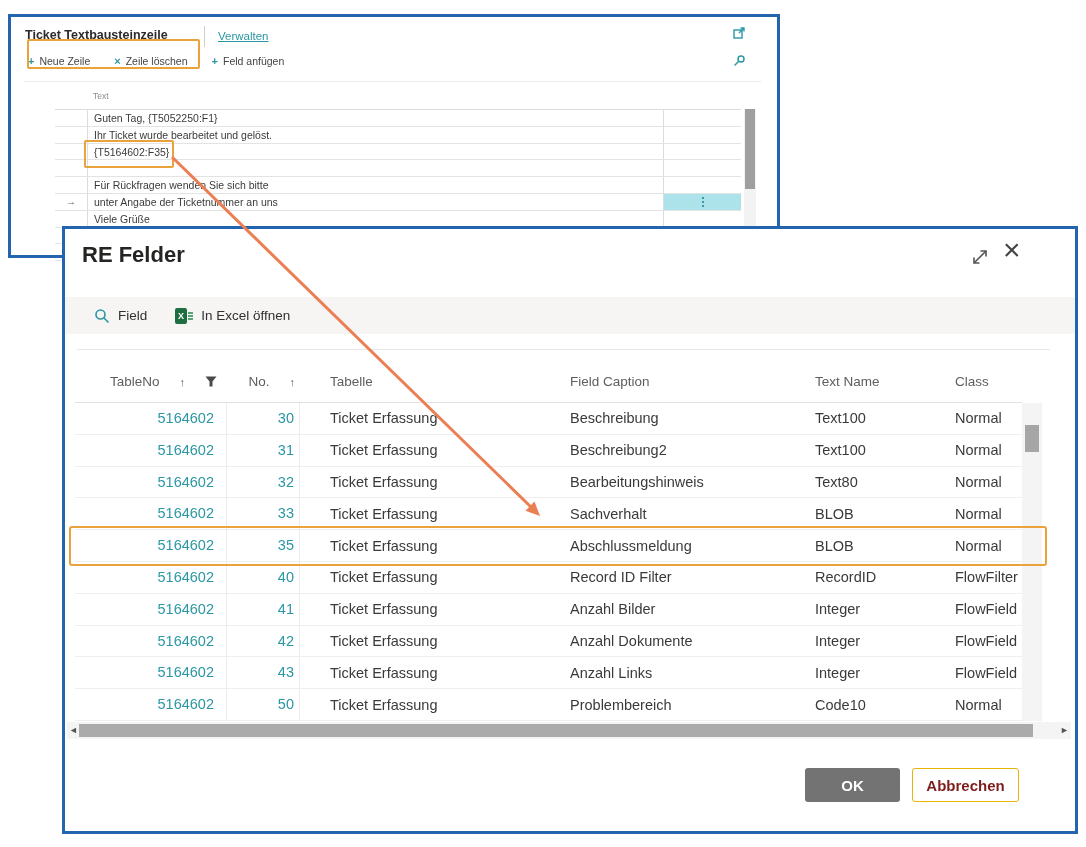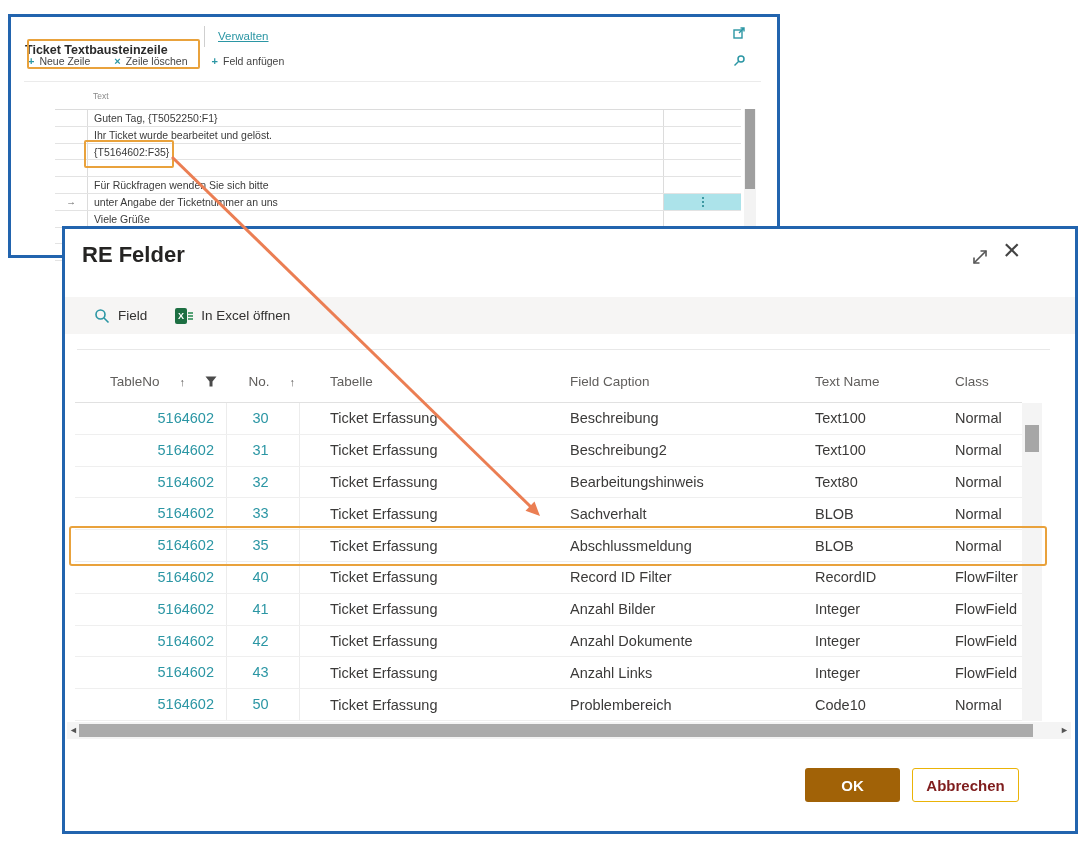--- a/index.html
+++ b/index.html
@@ -2,21 +2,21 @@
 <html><head>
 <meta charset="utf-8">
 <style>
   * { margin:0; padding:0; box-sizing:border-box; }
   body { background:#fff; font-family:"Liberation Sans", sans-serif; }
   #stage { position:relative; width:1086px; height:847px; background:#fff; overflow:hidden; }
 
   
   .win-bg { position:absolute; left:8px; top:14px; width:772px; height:244px;
             border:3px solid #2264ae; background:#fff; z-index:1; }
-  .bgw-title { position:absolute; left:14px; top:26px; font-size:12.5px; font-weight:600; color:#2b2b2b; }
+  .bgw-title { position:absolute; left:14px; top:11px; font-size:12.5px; font-weight:600; color:#2b2b2b; }
   .bgw-sep-v { position:absolute; left:193px; top:9px; width:1px; height:21px; background:#cfcfcf; }
   .bgw-verwalten { position:absolute; left:207px; top:13px; font-size:11.5px; color:#2b96a4;
                    text-decoration:underline; cursor:pointer; }
   .bgw-toolbar { position:absolute; left:17px; top:38px; display:flex; gap:24px; align-items:center; }
   .tbitem { display:flex; gap:5px; align-items:center; font-size:10.5px; color:#444; cursor:pointer; }
   .tbicon { color:#2b96a4; font-weight:700; font-size:11px; line-height:10px; }
   .bgw-hairline { position:absolute; left:13px; top:64px; width:737px; height:1px; background:#ebebeb; }
   .bgw-colhead { position:absolute; left:82px; top:74px; font-size:8.5px; color:#8a8a8a; }
   .bgw-right-icons { position:absolute; left:722px; top:9px; width:18px; }
   .bgw-right-icons svg { display:block; margin-bottom:15px; }
@@ -65,37 +65,37 @@
   .h1 { justify-content:flex-end; padding-right:10px; }
   .h2 { justify-content:flex-end; padding-right:5px; }
   .h3 { padding-left:30px; }
   .sortg { font-size:11px; color:#605e5c; }
 
   #dialog-rows { position:absolute; left:10px; top:174px; width:947px; }
   .drow { display:grid; grid-template-columns:152px 73px 270px 245px 140px 67px; height:31.8px;
           align-items:center; border-bottom:1px solid #efefef; cursor:pointer; }
   .dcell { font-size:14.5px; color:#3b3a39; white-space:nowrap; overflow:hidden; }
   .c1 { text-align:right; padding-right:12px; border-right:1px solid #ececec; height:100%; line-height:31.8px; }
-  .c2 { text-align:center; padding-right:5px; border-right:1px solid #ececec; height:100%; line-height:31.8px; }
+  .c2 { text-align:right; padding-right:5px; border-right:1px solid #ececec; height:100%; line-height:31.8px; }
   .c3 { padding-left:30px; }
   .link { color:#2b96a4; }
 
   .row-highlight { position:absolute; left:4px; top:297px; width:978px; height:40px;
                    border:2.5px solid #e9a23c; border-radius:3px; z-index:3; pointer-events:none; }
 
   .v-scroll { position:absolute; left:957px; top:174px; width:20px; height:318px; background:#f4f4f4; }
   .v-thumb { position:absolute; left:3px; top:22px; width:14px; height:27px; background:#a6a6a6; }
   .h-scroll { position:absolute; left:2px; top:493px; width:1004px; height:17px; background:#f4f4f4; }
   .h-thumb { position:absolute; left:12px; top:2px; width:954px; height:13px; background:#ababab; }
   .h-arrow { position:absolute; top:496px; font-size:9px; color:#555; cursor:pointer; }
   .h-arrow.left { left:4px; } .h-arrow.right { left:995px; }
 
   .btn { position:absolute; top:539px; height:34px; display:flex; align-items:center; justify-content:center;
          font-size:15px; font-weight:700; border-radius:3px; cursor:pointer; }
-  .btn-ok { left:740px; width:95px; background:#a16207; color:#fff; }
+  .btn-ok { left:740px; width:95px; background:#737373; color:#fff; }
   .btn-cancel { left:847px; width:107px; background:#fff; color:#7f1d1d; border:1px solid #eab308; }
 </style>
 </head>
 <body>
 
 <div id="stage">
 
   <div class="win-bg">
     <div class="bgw-title">Ticket Textbausteinzeile</div>
     <div class="bgw-sep-v"></div>

